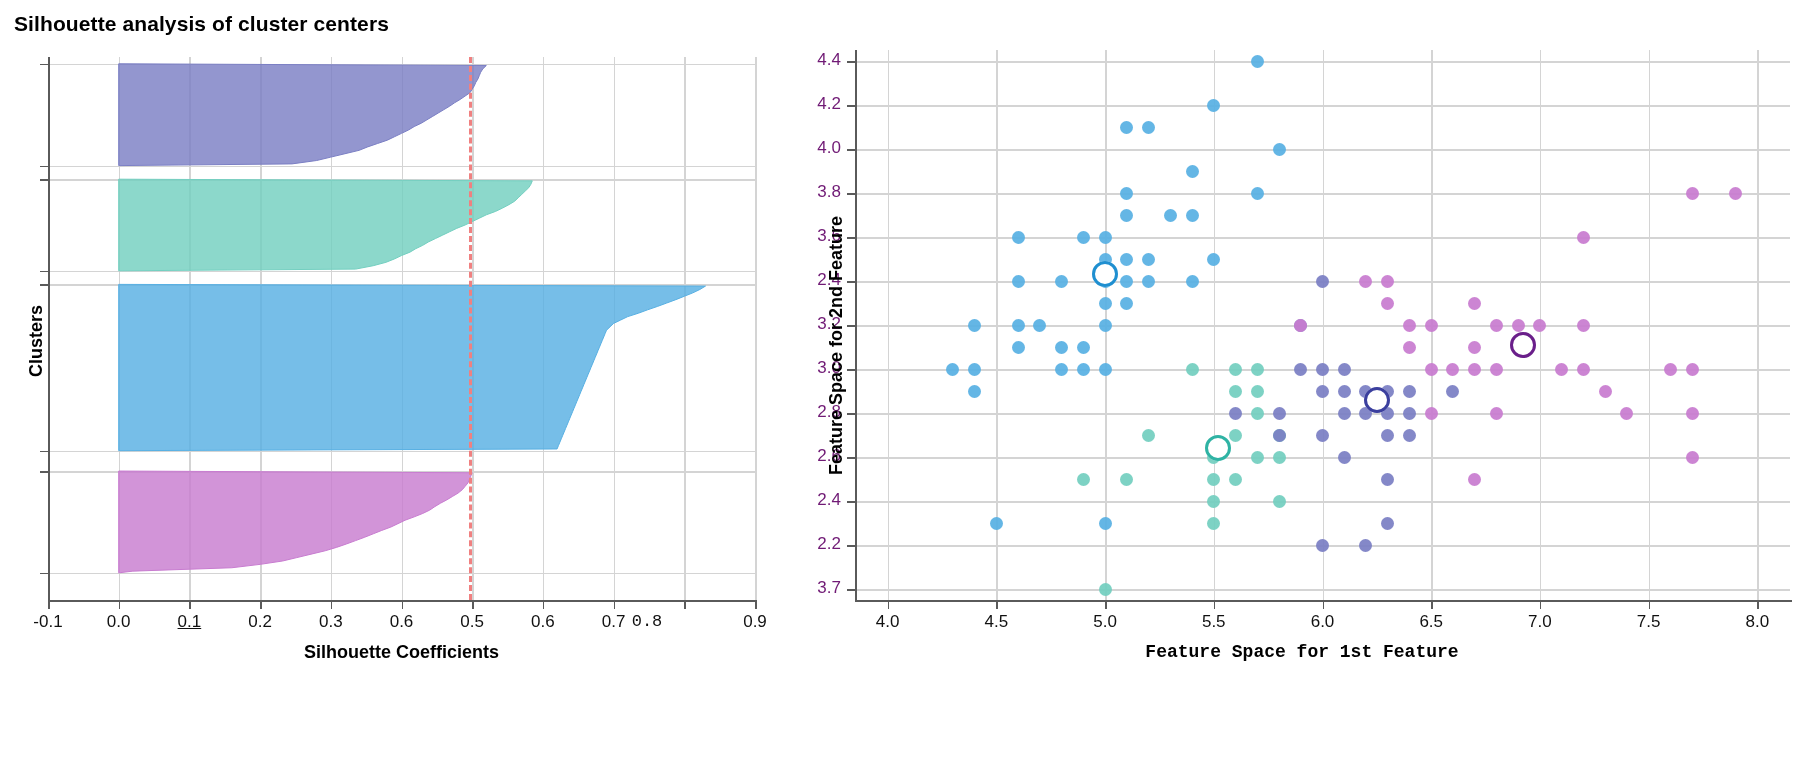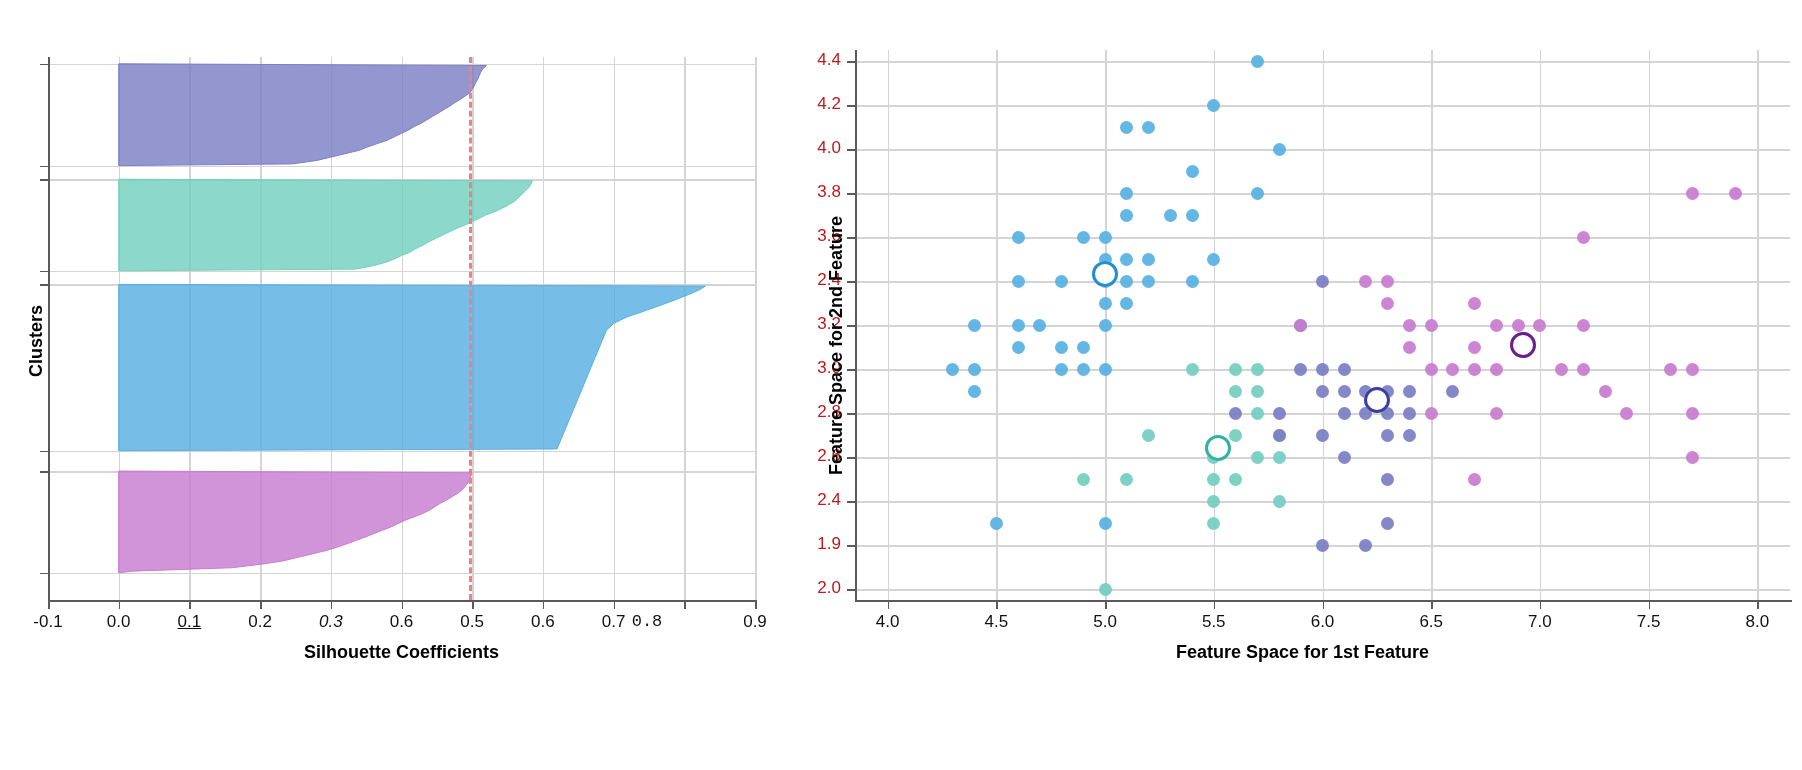--- a/index.html
+++ b/index.html
@@ -4,35 +4,36 @@
 <style>
   html,body{margin:0;padding:0;background:#ffffff;}
   body{width:1802px;height:770px;font-family:"Liberation Sans",sans-serif;color:#000;}
   .page{position:relative;width:1802px;height:770px;overflow:hidden;}
   .title{position:absolute;left:14px;top:12px;font-size:21px;font-weight:bold;letter-spacing:.1px;}
   .panel{position:absolute;}
   .axis-line{position:absolute;background:#5a5a5a;}
   .grid-v,.grid-h{position:absolute;background:#d4d4d4;}
   .tick{position:absolute;background:#5a5a5a;}
   .tlab{position:absolute;font-size:17px;color:#111;text-align:center;white-space:nowrap;}
-  .tlab-y{position:absolute;font-size:17px;color:#b91c1c;text-align:right;white-space:nowrap;}
+  .tlab-y{position:absolute;font-size:17px;color:#701a75;text-align:right;white-space:nowrap;}
   .axtitle{position:absolute;font-size:18px;font-weight:bold;white-space:nowrap;}
   .axtitle-rot{transform-origin:0 0;transform:rotate(-90deg);}
   .dot{position:absolute;border-radius:50%;width:13px;height:13px;margin-left:-6.5px;margin-top:-6.5px;opacity:.93;}
   .centroid{position:absolute;border-radius:50%;width:26px;height:26px;margin-left:-13px;margin-top:-13px;
             border:4px solid #fff;box-sizing:border-box;}
   .centroid-ring{position:absolute;border-radius:50%;width:26px;height:26px;margin-left:-13px;margin-top:-13px;
             border:3.5px solid currentColor;box-sizing:border-box;background:transparent;}
   svg{display:block;}
 </style>
 </head>
 <body>
 
 <div class="page">
 
+  <div class="title">Silhouette analysis of cluster centers</div>
 
   <div class="panel" id="left-panel" style="left:0;top:0;width:790px;height:770px;">
       <div class="grid-v" style="left: 118.7px; top: 57px; width: 1.5px; height: 543px;"></div>
       <div class="grid-v" style="left: 189.4px; top: 57px; width: 1.5px; height: 543px;"></div>
       <div class="grid-v" style="left: 260.1px; top: 57px; width: 1.5px; height: 543px;"></div>
       <div class="grid-v" style="left: 330.8px; top: 57px; width: 1.5px; height: 543px;"></div>
       <div class="grid-v" style="left: 401.5px; top: 57px; width: 1.5px; height: 543px;"></div>
       <div class="grid-v" style="left: 472.2px; top: 57px; width: 1.5px; height: 543px;"></div>
       <div class="grid-v" style="left: 542.9px; top: 57px; width: 1.5px; height: 543px;"></div>
       <div class="grid-v" style="left: 613.6px; top: 57px; width: 1.5px; height: 543px;"></div>
@@ -57,21 +58,21 @@
       <div class="axis-line" style="left: 48px; top: 57px; width: 2px; height: 545px;"></div>
       <div class="tick" style="left: 48px; top: 602px; width: 1.5px; height: 7px;"></div>
       <div class="tlab" style="left: 8px; top: 612px; width: 80px;">-0.1</div>
       <div class="tick" style="left: 118.7px; top: 602px; width: 1.5px; height: 7px;"></div>
       <div class="tlab" style="left: 78.7px; top: 612px; width: 80px;">0.0</div>
       <div class="tick" style="left: 189.4px; top: 602px; width: 1.5px; height: 7px;"></div>
       <div class="tlab" style="left: 149.4px; top: 612px; width: 80px; text-decoration: underline;">0.1</div>
       <div class="tick" style="left: 260.1px; top: 602px; width: 1.5px; height: 7px;"></div>
       <div class="tlab" style="left: 220.1px; top: 612px; width: 80px; text-align: center;">0.2</div>
       <div class="tick" style="left: 330.8px; top: 602px; width: 1.5px; height: 7px;"></div>
-      <div class="tlab" style="left: 290.8px; top: 612px; width: 80px; font-style: italic;">0.3</div>
+      <div class="tlab" style="left: 290.8px; top: 612px; width: 80px;">0.3</div>
       <div class="tick" style="left: 401.5px; top: 602px; width: 1.5px; height: 7px;"></div>
       <div class="tlab" style="left: 361.5px; top: 612px; width: 80px;">0.6</div>
       <div class="tick" style="left: 472.2px; top: 602px; width: 1.5px; height: 7px;"></div>
       <div class="tlab" style="left: 432.2px; top: 612px; width: 80px;">0.5</div>
       <div class="tick" style="left: 542.9px; top: 602px; width: 1.5px; height: 7px;"></div>
       <div class="tlab" style="left: 502.9px; top: 612px; width: 80px;">0.6</div>
       <div class="tick" style="left: 613.6px; top: 602px; width: 1.5px; height: 7px;"></div>
       <div class="tlab" style="left: 573.6px; top: 612px; width: 80px;">0.7</div>
       <div class="tick" style="left: 684.3px; top: 602px; width: 1.5px; height: 7px;"></div>
       <div class="tlab" style="left: 607px; top: 612px; width: 80px; font-family: Liberation Mono, monospace;">0.8</div>
@@ -253,23 +254,23 @@
       <div class="tlab" style="left: 492.5px; top: 612px; width: 80px;">6.0</div>
       <div class="tick" style="left: 641.221px; top: 602px; width: 1.5px; height: 7px;"></div>
       <div class="tlab" style="left: 601.221px; top: 612px; width: 80px;">6.5</div>
       <div class="tick" style="left: 749.942px; top: 602px; width: 1.5px; height: 7px;"></div>
       <div class="tlab" style="left: 709.942px; top: 612px; width: 80px;">7.0</div>
       <div class="tick" style="left: 858.663px; top: 602px; width: 1.5px; height: 7px;"></div>
       <div class="tlab" style="left: 818.663px; top: 612px; width: 80px;">7.5</div>
       <div class="tick" style="left: 967.384px; top: 602px; width: 1.5px; height: 7px;"></div>
       <div class="tlab" style="left: 927.384px; top: 612px; width: 80px;">8.0</div>
       <div class="tick" style="left: 57px; top: 589px; width: 8px; height: 1.5px;"></div>
-      <div class="tlab-y" style="left: -11px; top: 578px; width: 62px;">2.0</div>
+      <div class="tlab-y" style="left: -11px; top: 578px; width: 62px;">3.7</div>
       <div class="tick" style="left: 57px; top: 545px; width: 8px; height: 1.5px;"></div>
-      <div class="tlab-y" style="left: -11px; top: 534px; width: 62px;">1.9</div>
+      <div class="tlab-y" style="left: -11px; top: 534px; width: 62px;">2.2</div>
       <div class="tick" style="left: 57px; top: 501px; width: 8px; height: 1.5px;"></div>
       <div class="tlab-y" style="left: -11px; top: 490px; width: 62px;">2.4</div>
       <div class="tick" style="left: 57px; top: 457px; width: 8px; height: 1.5px;"></div>
       <div class="tlab-y" style="left: -11px; top: 446px; width: 62px;">2.6</div>
       <div class="tick" style="left: 57px; top: 413px; width: 8px; height: 1.5px;"></div>
       <div class="tlab-y" style="left: -11px; top: 402px; width: 62px;">2.8</div>
       <div class="tick" style="left: 57px; top: 369px; width: 8px; height: 1.5px;"></div>
       <div class="tlab-y" style="left: -11px; top: 358px; width: 62px;">3.0</div>
       <div class="tick" style="left: 57px; top: 325px; width: 8px; height: 1.5px;"></div>
       <div class="tlab-y" style="left: -11px; top: 314px; width: 62px;">3.2</div>
@@ -278,17 +279,17 @@
       <div class="tick" style="left: 57px; top: 237px; width: 8px; height: 1.5px;"></div>
       <div class="tlab-y" style="left: -11px; top: 226px; width: 62px;">3.6</div>
       <div class="tick" style="left: 57px; top: 193px; width: 8px; height: 1.5px;"></div>
       <div class="tlab-y" style="left: -11px; top: 182px; width: 62px;">3.8</div>
       <div class="tick" style="left: 57px; top: 149px; width: 8px; height: 1.5px;"></div>
       <div class="tlab-y" style="left: -11px; top: 138px; width: 62px;">4.0</div>
       <div class="tick" style="left: 57px; top: 105px; width: 8px; height: 1.5px;"></div>
       <div class="tlab-y" style="left: -11px; top: 94px; width: 62px;">4.2</div>
       <div class="tick" style="left: 57px; top: 61px; width: 8px; height: 1.5px;"></div>
       <div class="tlab-y" style="left: -11px; top: 50px; width: 62px;">4.4</div>
-      <div class="axtitle" style="left: 386px; top: 642px; width: 320px; text-align: left;">Feature Space for 1st Feature</div>
+      <div class="axtitle" style="left: 352px; top: 642px; width: 320px; text-align: center; font-family: Liberation Mono, monospace;">Feature Space for 1st Feature</div>
       <div class="axtitle axtitle-rot" style="left: 36px; top: 475px;">Feature Space for 2nd Feature</div>
     </div>
 
 </div>
 
 </body></html>

